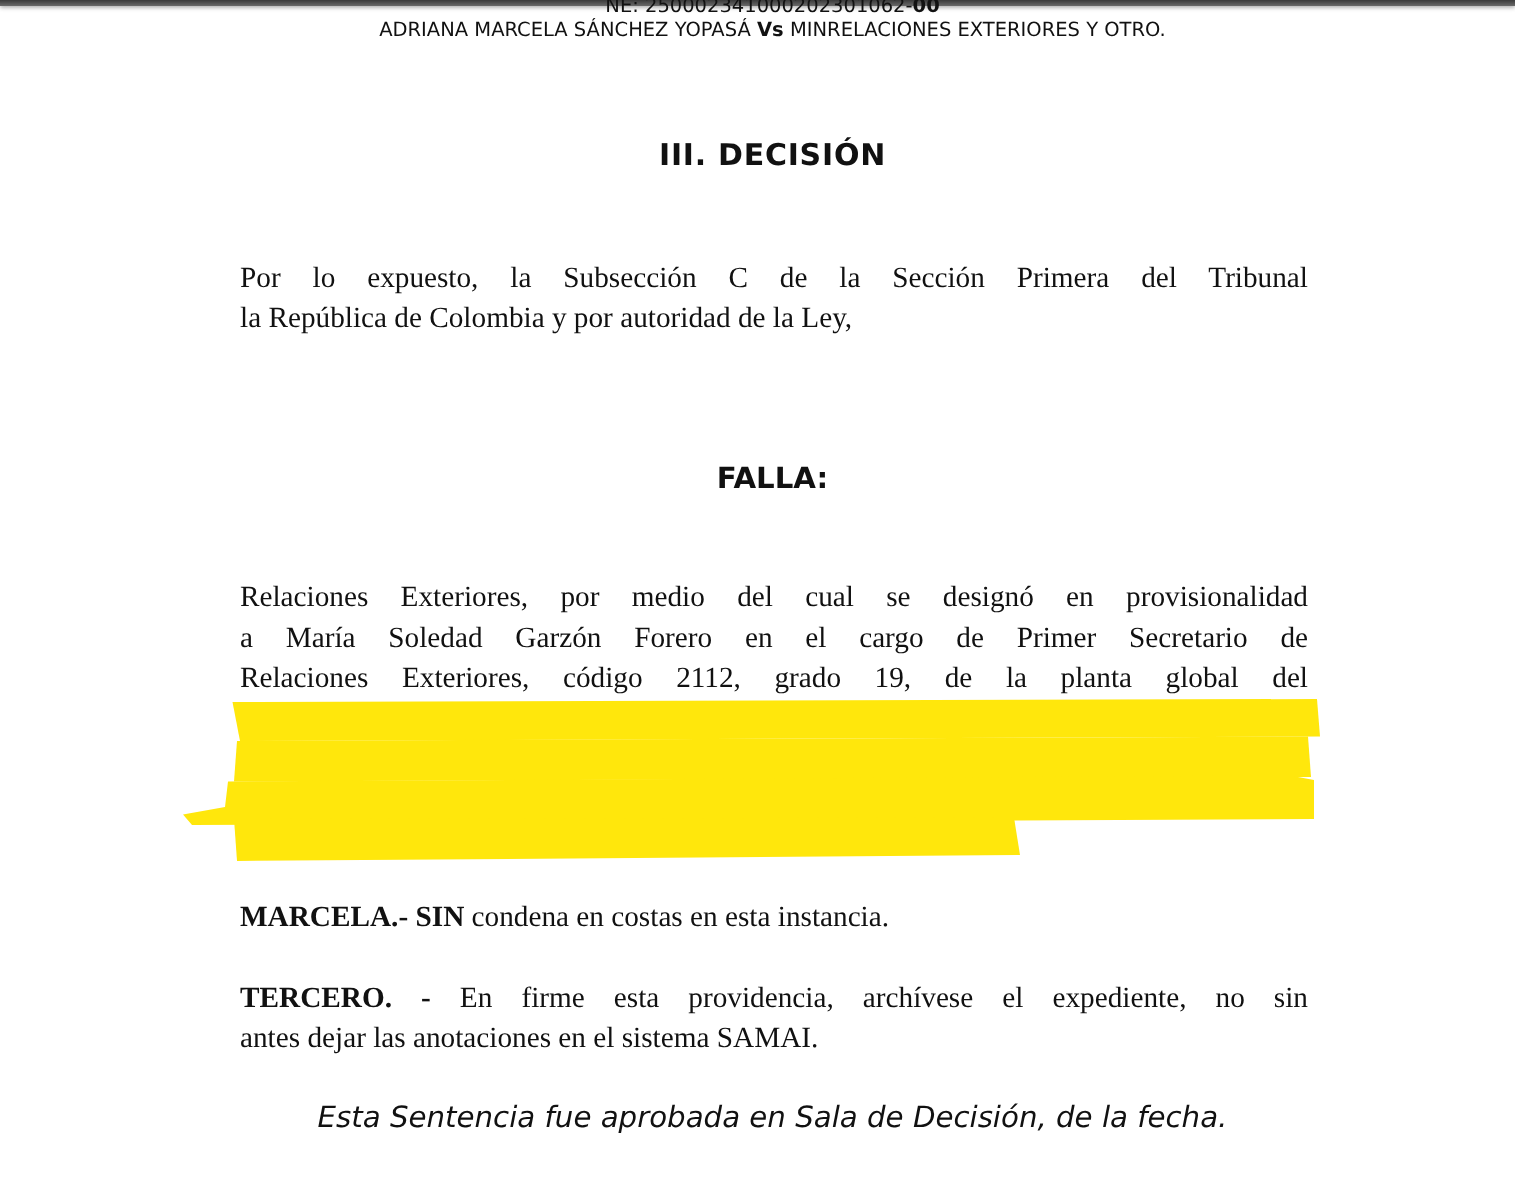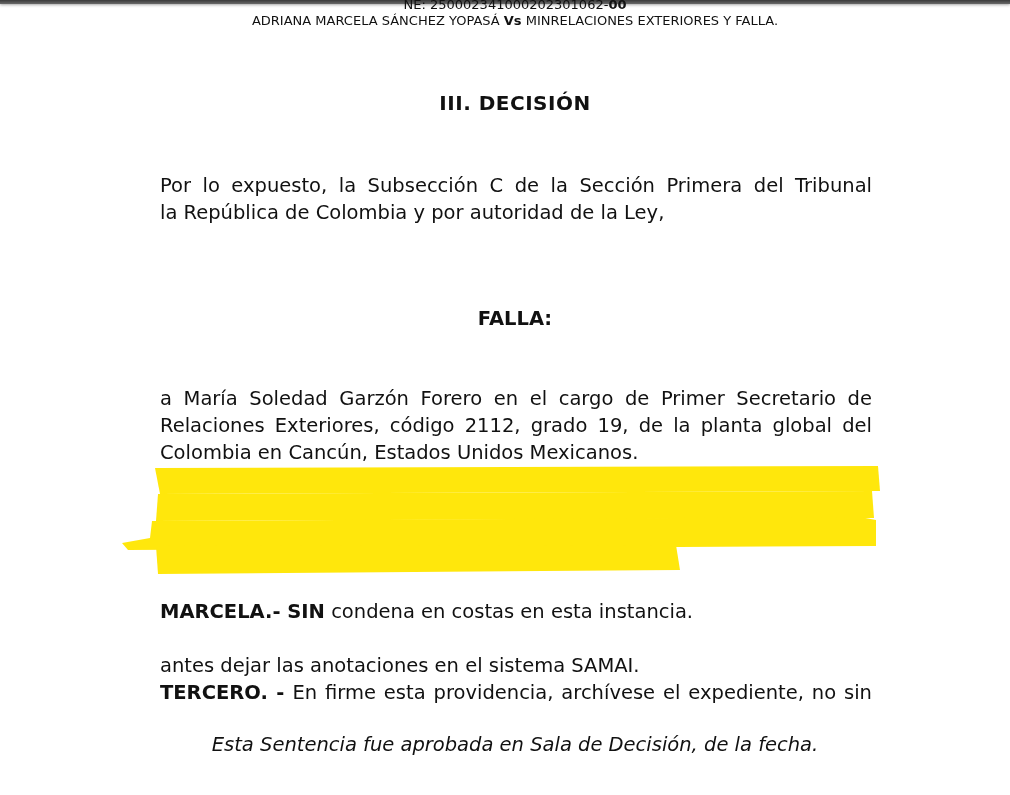--- a/index.html
+++ b/index.html
@@ -18,41 +18,41 @@
   }
   .header .ne { position: relative; top: -2px; }
   .title {
     position: absolute; left: 0; top: 91px; width: 1030px; text-align: center;
     font-weight: bold; font-size: 20px; letter-spacing: 0.5px;
   }
   .para {
     position: absolute; left: 160px; width: 712px; font-size: 19.5px; line-height: 27px;
     text-align: justify; text-align-last: left;
   }
-  .para .line { display: block; text-align: justify; text-align-last: justify; white-space: nowrap; }
+  .para .line { display: block; text-align: justify; text-align-last: justify; white-space: nowrap; font-family: Liberation Serif, serif; }
   .para .line.last { text-align-last: left; }
   .falla {
     position: absolute; left: 0; top: 307px; width: 1030px; text-align: center;
     font-weight: bold; font-size: 19.5px;
   }
   b { font-weight: bold; }
   .hl-layer { position: absolute; left: 0; top: 0; width: 1010px; height: 795px; pointer-events: none; }
   .closing {
     position: absolute; left: 0; top: 733px; width: 1030px; text-align: center;
     font-style: italic; font-size: 19.5px;
   }
 </style>
 </head>
 <body>
 
 <div class="topbar"></div>
 
 <div class="header">
   <div class="ne"><span>NE: 25000234100020230106</span><span>2-</span><b>00</b></div>
-  <div><span>ADRIANA MARCELA SÁNCHEZ YOPASÁ </span><b>Vs</b><span> MINRELACIONES EXTERIORES Y FALLA.</span></div>
+  <div><span>ADRIANA MARCELA SÁNCHEZ YOPASÁ </span><b>Vs</b><span> MINRELACIONES EXTERIORES Y OTRO.</span></div>
 </div>
 
 <div class="title">III.  DECISIÓN</div>
 
 <div class="para" style="top:172px">
   <span class="line">Por lo expuesto, la Subsección C de la Sección Primera del Tribunal</span>
   <span class="line last">la República de Colombia y por autoridad de la Ley,</span>
 </div>
 
 <div class="falla">FALLA:</div>
@@ -60,27 +60,27 @@
 <svg class="hl-layer" viewBox="0 0 1010 795">
   <g fill="#FFE600" opacity="0.95">
     <path d="M155 468 L878 466 L880 491 L160 494 Z"></path>
     <path d="M158 494 L872 491 L874 518 L156 521 Z"></path>
     <path d="M152 521 L860 517 L876 520 L876 546 L128 550 L122 543 L150 538 Z"></path>
     <path d="M156 546 L676 545 L680 570 L158 574 Z"></path>
   </g>
 </svg>
 
 <div class="para" style="top:385px">
+  <span class="line">Relaciones Exteriores, por medio del cual se designó en provisionalidad</span>
   <span class="line">a María Soledad Garzón Forero en el cargo de Primer Secretario de</span>
   <span class="line">Relaciones Exteriores, código 2112, grado 19, de la planta global del</span>
-  <span class="line last">Colombia en Cancún, Estados Unidos Mexicanos.</span>
 </div>
 
 <div class="para" style="top:598px">
   <span class="line last"><b>MARCELA.- SIN</b><span> condena en costas en esta instancia.</span></span>
 </div>
 
 <div class="para" style="top:652px">
+  <span class="line"><b>TERCERO. -</b><span> En firme esta providencia, archívese el expediente, no sin</span></span>
   <span class="line last">antes dejar las anotaciones en el sistema SAMAI.</span>
-  <span class="line"><b>TERCERO. -</b><span> En firme esta providencia, archívese el expediente, no sin</span></span>
 </div>
 
 <div class="closing">Esta Sentencia fue aprobada en Sala de Decisión, de la fecha.</div>
 
 </body></html>

